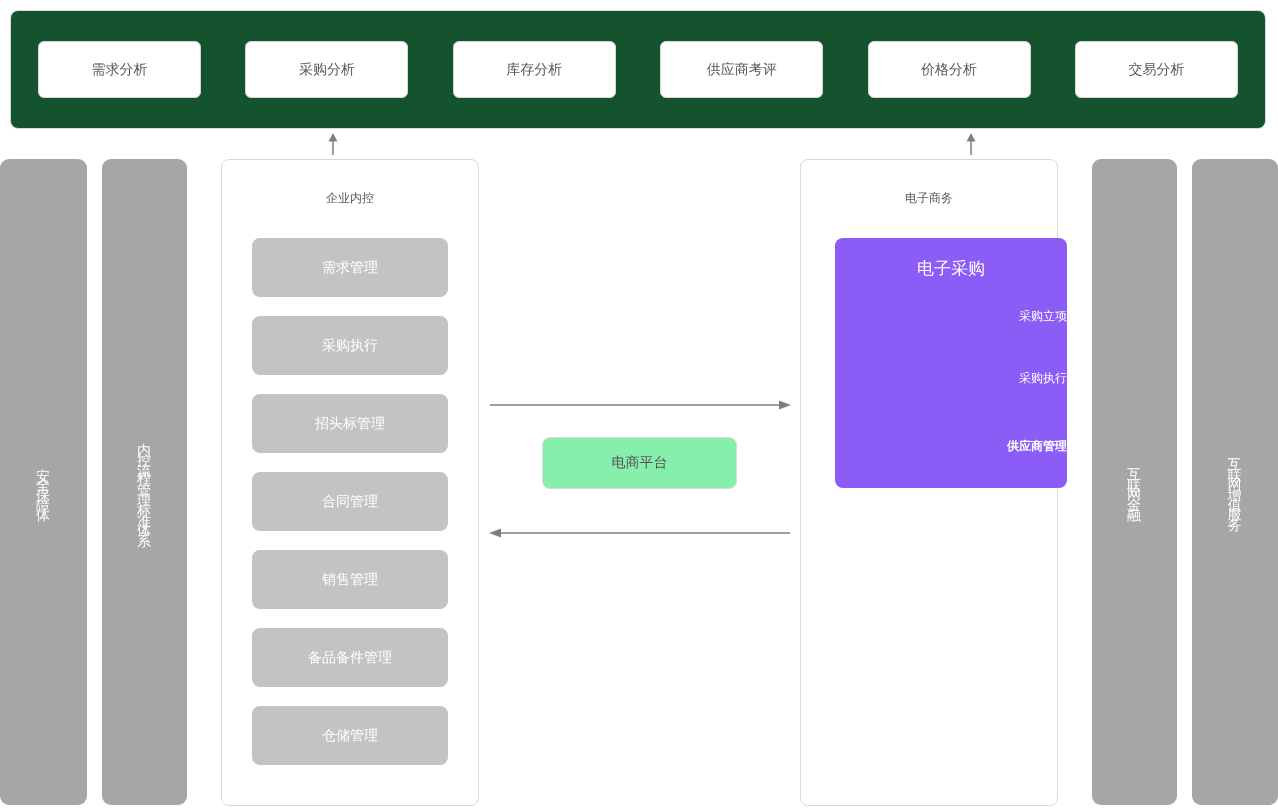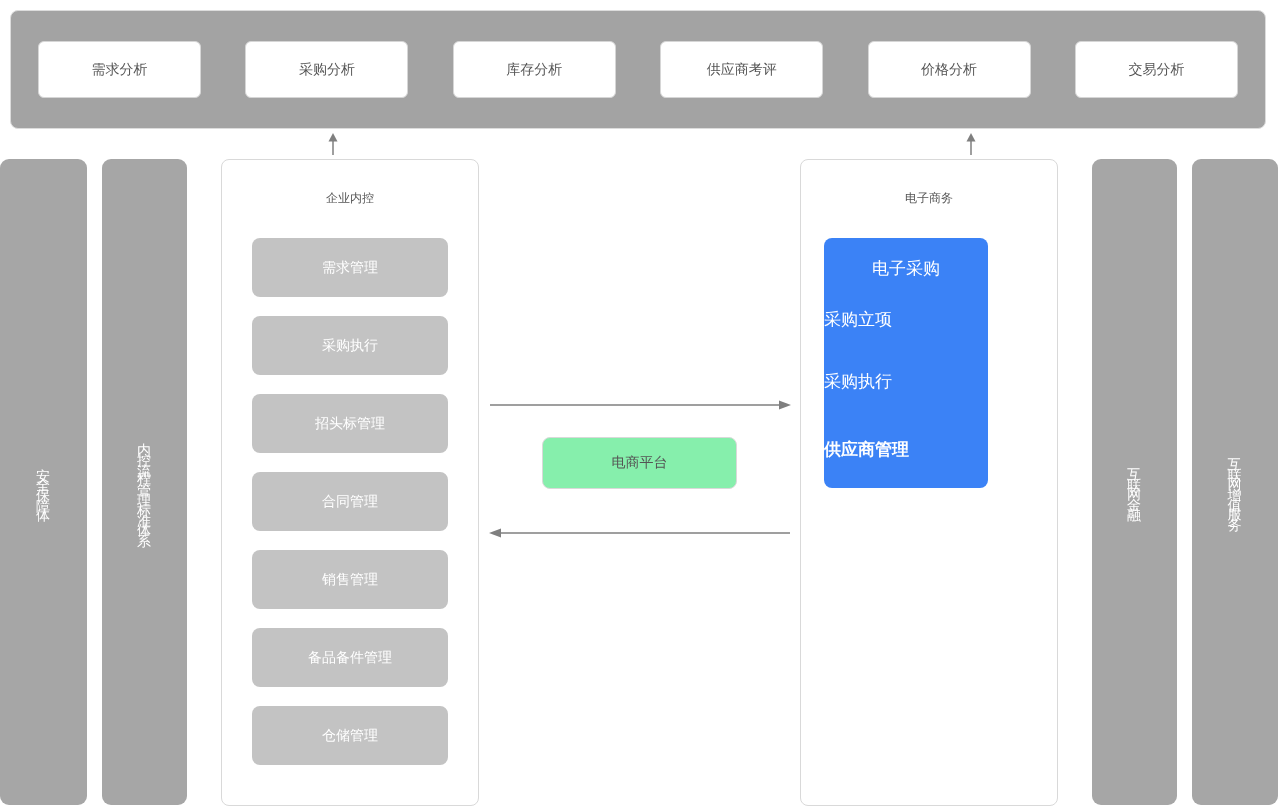--- a/index.html
+++ b/index.html
@@ -7,21 +7,21 @@
     width:1278px; height:809px; position:relative; overflow:hidden;
     background:#ffffff;
     font-family:"Liberation Sans","DejaVu Sans",sans-serif;
   }
 
   
   .top-panel {
     position:absolute; left:10px; top:10px; width:1256px; height:119px;
     border:1px solid #dcdcdc; border-radius:8px; box-sizing:border-box;
     display:flex; align-items:center; justify-content:space-between;
-    padding:0 27px; background:#a3a3a3;
+    padding:0 27px; background:#14532d;
   }
   .top-box {
     width:163px; height:57px; border:1px solid #d6d6d6; border-radius:6px;
     box-sizing:border-box; display:flex; align-items:center; justify-content:center;
     font-size:14px; color:#555555; background:#ffffff;
   }
 
   
   .vbar {
     position:absolute; top:159px; height:646px; background:#a6a6a6;
@@ -52,32 +52,32 @@
   
   .block-col { margin:30px 30px 0 30px; display:flex; flex-direction:column; gap:19px; }
   .block {
     height:59px; background:#c3c3c3; border-radius:8px;
     color:#ffffff; font-size:14px;
     display:flex; align-items:center; justify-content:center;
   }
 
   
   .group {
-    position:absolute; left:23px; width:164px; height:250px;
-    background:#3b82f6; border-radius:8px;
+    position:absolute; left:34px; width:232px; height:250px;
+    background:#8b5cf6; border-radius:8px;
   }
   #group-purchase { top:78px; }
   #group-sales    { top:368px; }
   .group-title {
     position:absolute; top:19px; left:0; width:100%; text-align:center;
     color:#ffffff; font-size:17px;
   }
   .group-item {
-    position:absolute; left:0; width:100%; text-align:left;
-    color:#ffffff; font-size:17px;
+    position:absolute; left:0; width:100%; text-align:right;
+    color:#ffffff; font-size:12px;
   }
   .gi1 { top:70px; } .gi2 { top:132px; } .gi3 { top:200px;font-weight:bold; }
 
   
   .platform {
     position:absolute; left:542px; top:437px; width:195px; height:52px;
     border:1px solid #d9d9d9; border-radius:8px; box-sizing:border-box;
     background:#86efac; display:flex; align-items:center; justify-content:center;
     font-size:14px; color:#555555;
   }

